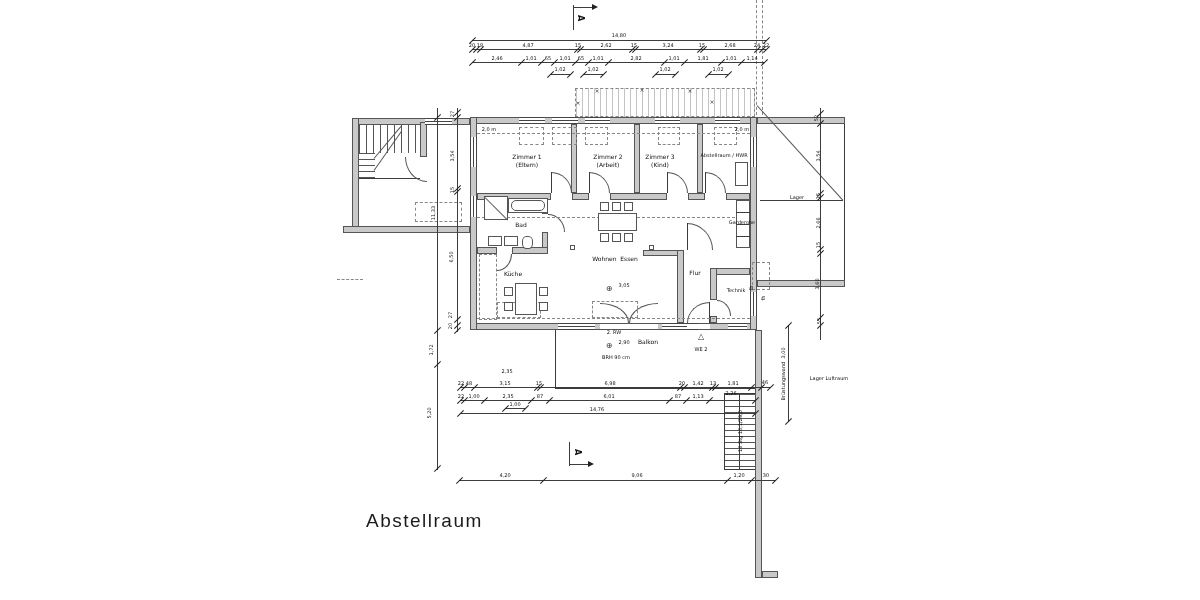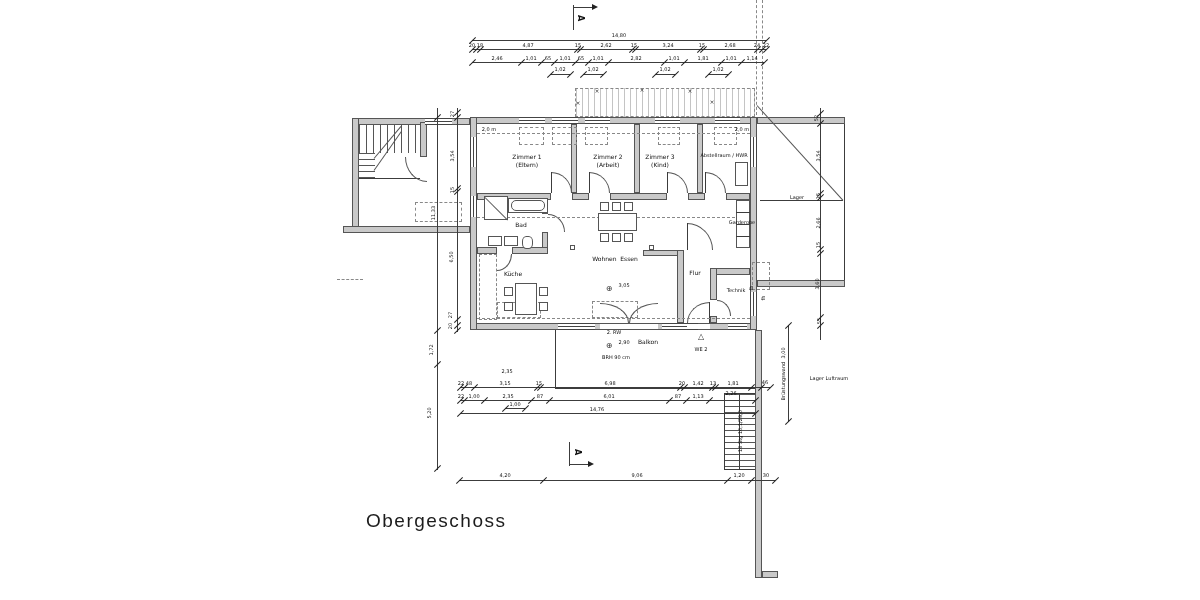--- a/index.html
+++ b/index.html
@@ -300,21 +300,21 @@
   <b class="lbl s5" style="left:614px;top:332px">2. RW</b>
   <b class="lbl" style="left:648px;top:342px">Balkon</b>
   <b class="lbl s5" style="left:616px;top:357px">BRH 90 cm</b>
   <b class="lbl s5" style="left:701px;top:349px">WE 2</b>
   <b class="d glyph" style="left:701px;top:337px;font-size:8px">△</b>
   <b class="d glyph" style="left:609px;top:289px;font-size:8px">⊕</b>
   <b class="d" style="left:624px;top:286px">3,05</b>
   <b class="d glyph" style="left:609px;top:346px;font-size:8px">⊕</b>
   <b class="d" style="left:624px;top:343px">2,90</b>
 
-  <b class="title" style="left:366px;top:510px">Obergeschoss</b>
+  <b class="title" style="left:366px;top:510px">Abstellraum</b>
 <i class="tick" style="left: 468px; top: 40px;"></i>
     <i class="tick" style="left: 762px; top: 40px;"></i>
     <i class="tick" style="left: 468px; top: 49px;"></i>
     <i class="tick" style="left: 472px; top: 49px;"></i>
     <i class="tick" style="left: 476px; top: 49px;"></i>
     <i class="tick" style="left: 573px; top: 49px;"></i>
     <i class="tick" style="left: 576px; top: 49px;"></i>
     <i class="tick" style="left: 628px; top: 49px;"></i>
     <i class="tick" style="left: 631px; top: 49px;"></i>
     <i class="tick" style="left: 696px; top: 49px;"></i>

